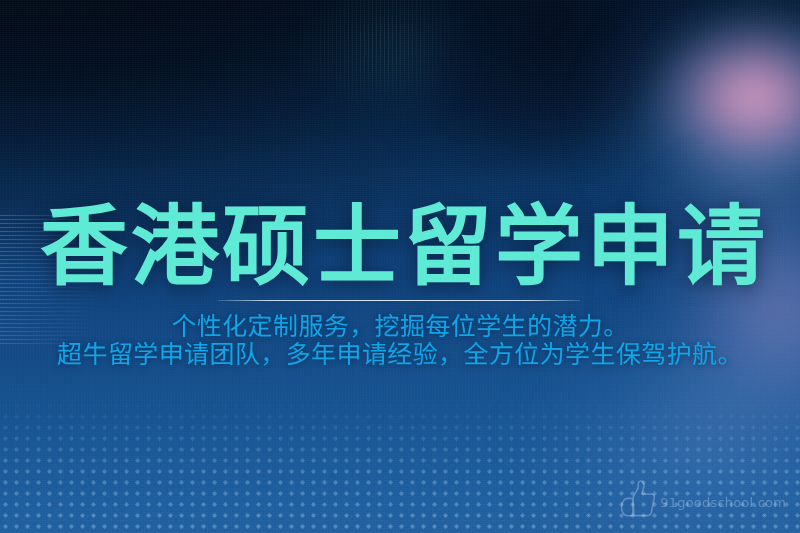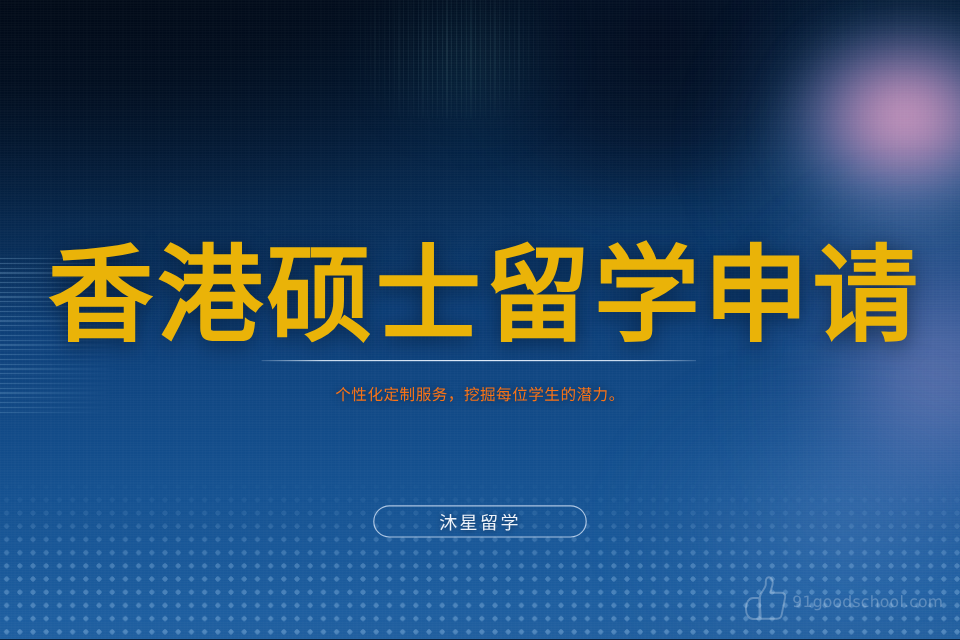--- a/index.html
+++ b/index.html
@@ -194,21 +194,21 @@
     z-index: 5;
   }
 
   .title {
     position: absolute;
     left: 40px;
     top: 143px;
     font-size: 88px;
     line-height: 1.02;
     font-weight: 700;
-    color: #eab308;
+    color: #5eead4;
     letter-spacing: 3px;
     white-space: nowrap;
     text-shadow: 0 3px 18px rgba(2,14,34,0.55);
     font-family: "DejaVu Sans", "Liberation Sans", sans-serif;
   }
 
   .divider {
     position: absolute;
     left: 218px;
     top: 300px;
@@ -216,25 +216,26 @@
     height: 1px;
     background: linear-gradient(90deg, rgba(205,225,248,0.18) 0%, rgba(225,238,252,0.88) 14%, rgba(232,242,255,0.95) 50%, rgba(225,238,252,0.88) 86%, rgba(205,225,248,0.18) 100%);
   }
 
   .subtitle {
     position: absolute;
     left: 0;
     right: 0;
     top: 315px;
     text-align: center;
-    color: #f97316;
-    font-size: 13px;
+    color: #0ea5e9;
+    font-size: 25px;
     line-height: 28px;
     letter-spacing: 0.4px;
     text-shadow: 0 1px 6px rgba(3,18,40,0.5);
+    font-family: Liberation Mono, monospace;
   }
   .subtitle-line { display: block; white-space: nowrap; }
 
   .tag-pill {
     position: absolute;
     left: 311px;
     top: 421px;
     width: 178px;
     height: 27px;
     border: 1px solid rgba(208,224,245,0.80);
@@ -302,25 +303,23 @@
   <div class="bg-grain"></div>
 
   <div class="content">
 
     <h1 class="title">香港硕士留学申请</h1>
 
     <div class="divider"></div>
 
     <div class="subtitle">
       <span class="subtitle-line">个性化定制服务，挖掘每位学生的潜力。</span>
+      <span class="subtitle-line">超牛留学申请团队，多年申请经验，全方位为学生保驾护航。</span>
     </div>
 
-    <div class="tag-pill">
-      <span>沐星留学</span>
-    </div>
 
   </div>
 
   <div class="watermark">
     <div class="wm-thumb">
       <svg viewBox="0 0 38 42" fill="none" stroke="#e9f2fc" stroke-width="1.6" stroke-linecap="round" stroke-linejoin="round">
         <path d="M15 20 C15 15 19 13 20 9 C20.6 6.4 19.4 4 21.2 2.6 C23.4 1 26 3 26 6.2 C26 9.6 24 13 24 15 L33 15 C35.4 15 36.8 17 36.2 19.2 L33.4 33.2 C33 35.4 31.4 36.6 29.4 36.6 L16 36.6 Z"></path>
         <path d="M15 20 L15 36.6"></path>
         <path d="M9.6 19.4 L13.6 19.4 C14.6 19.4 15.2 20 15.2 21 L15.2 35.2 C15.2 36.2 14.6 36.8 13.6 36.8 L9.6 36.8 C6.2 36.8 3.6 33.4 3.6 28.2 C3.6 23 6.2 19.4 9.6 19.4 Z"></path>
       </svg>

